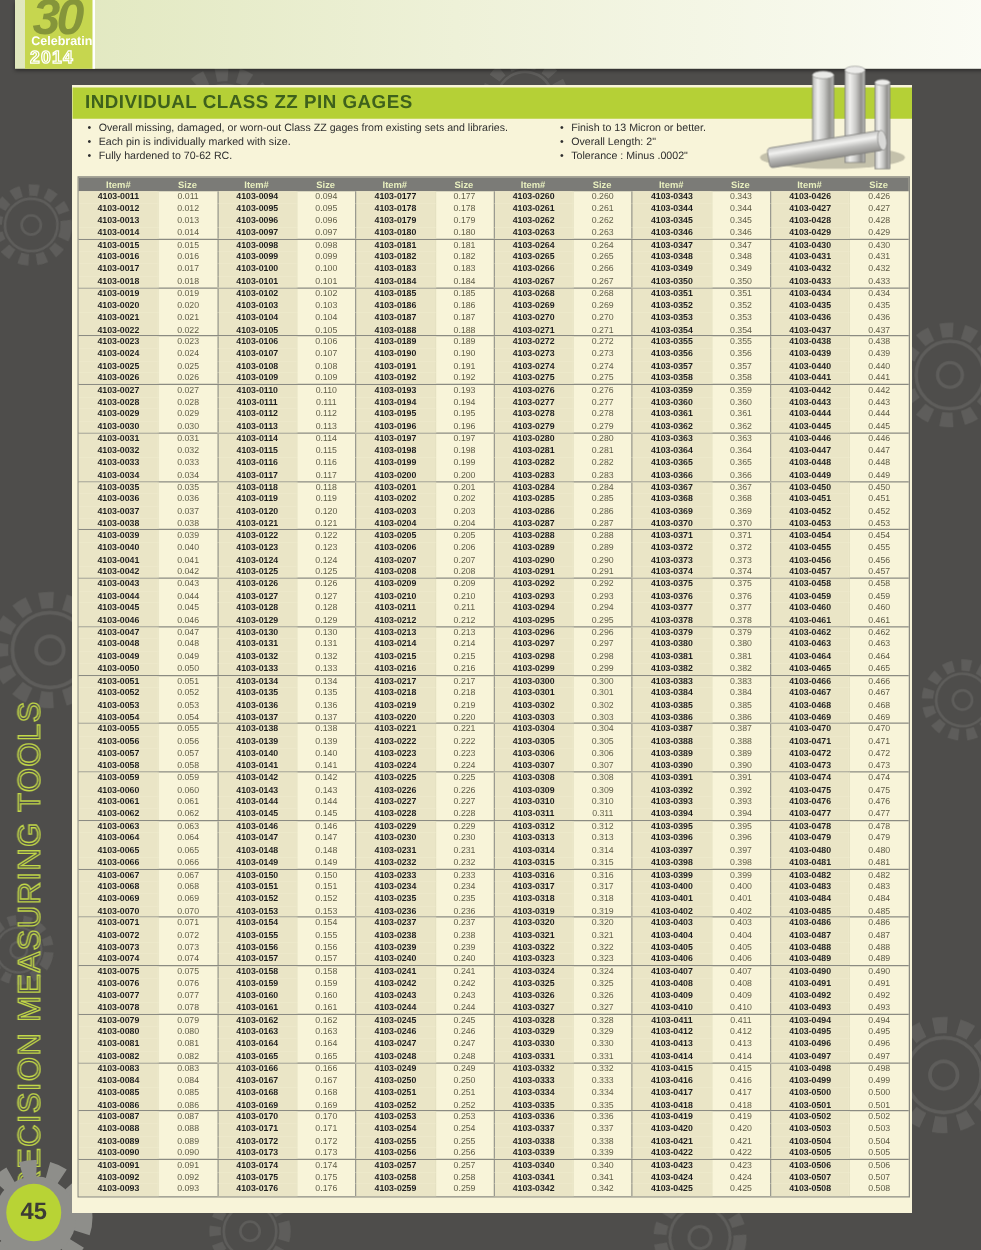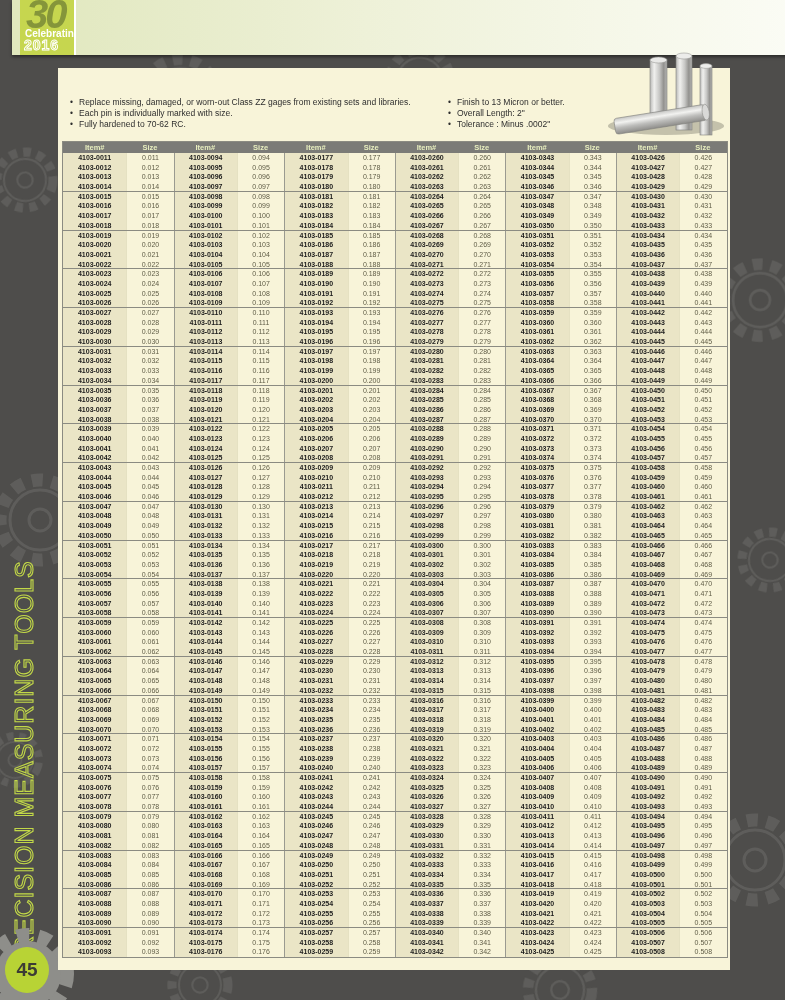--- a/index.html
+++ b/index.html
@@ -111,40 +111,43 @@
     <use href="#gear" transform="translate(755,860) scale(1.0)"></use>
     <use href="#gear" transform="translate(200,985) scale(0.7)"></use>
     <use href="#gear" transform="translate(560,990) scale(0.8) rotate(12)"></use>
   </g>
 </svg>
 
 <div class="banner">
   <div class="logo">
     <div class="logo-number">30</div>
     <div class="logo-top">Celebrating</div>
-    <div class="logo-year">2016</div>
+    <div class="logo-year">2014</div>
   </div>
 </div>
 
 <div class="sidebar-text">PRECISION MEASURING TOOLS</div>
 <svg class="page-gear" width="130" height="110">
   <g transform="translate(50,62)">
     <circle cx="0" cy="0" r="38" fill="none" stroke="#8e8e8a" stroke-width="16" stroke-dasharray="12 9"></circle>
     <circle cx="0" cy="0" r="33" fill="#8e8e8a"></circle>
   </g>
 </svg>
 <div class="page-badge">45</div>
 
 <div class="content">
+  <div class="section-bar">
+    <div class="section-title">INDIVIDUAL CLASS ZZ PIN GAGES</div>
+  </div>
 
   <div class="bullets">
     <div class="bullet-col left">
       <div class="bullet">
           <span class="dot">•</span>
-          <span>Replace missing, damaged, or worn-out Class ZZ gages from existing sets and libraries.</span>
+          <span>Overall missing, damaged, or worn-out Class ZZ gages from existing sets and libraries.</span>
         </div>
       <div class="bullet">
           <span class="dot">•</span>
           <span>Each pin is individually marked with size.</span>
         </div>
       <div class="bullet">
           <span class="dot">•</span>
           <span>Fully hardened to 70-62 RC.</span>
         </div>
     </div>

